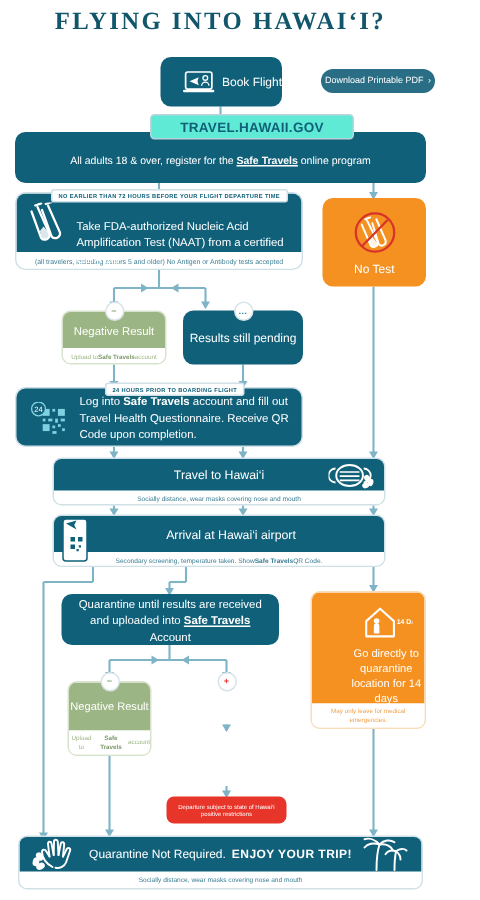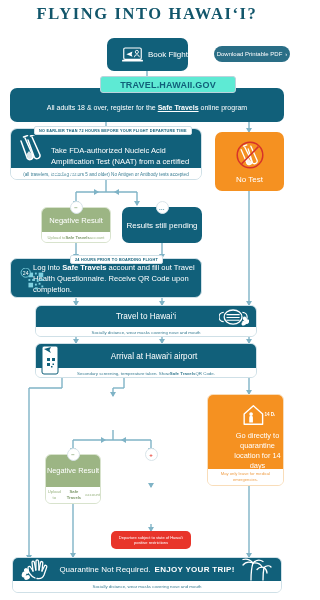--- a/index.html
+++ b/index.html
@@ -214,21 +214,21 @@
     border: 1px solid #cfe0e7;
     border-radius: 7px;
     background: #11607a;
     overflow: hidden;
     display: flex; align-items: center;
   }
   .login-txt {
     color: #ffffff;
     font-size: 7.6px;
     line-height: 11px;
-    margin-left: 22px;
+    margin-left: 42px;
     padding-right: 6px;
   }
   .login-txt b { font-weight: bold; }
   .login-badge { left: 70px; top: 255px; height: 9px; }
   .qr-ico { position: absolute; left: 8px; top: 9px; width: 30px; height: 24px; }
 
   
   .travel {
     left: 35px; top: 305px;
     width: 222px; height: 32px;
@@ -608,20 +608,25 @@
       <g fill="#11607a">
         <rect x="6" y="13" width="3" height="3"></rect>
           <rect x="11" y="13" width="3" height="3"></rect>
         <rect x="6" y="18" width="3" height="3"></rect>
           <rect x="11.5" y="18.5" width="1.5" height="1.5"></rect>
         <rect x="10" y="21" width="1.5" height="1.5"></rect>
       </g>
     </svg>
   </span>
 
+  <div class="node quar teal rnd center">
+    <div>
+      <span>Quarantine until results are received and uploaded into </span><b>Safe Travels</b><span> Account</span>
+    </div>
+  </div>
 
   <div class="node godirect">
     <div class="godirect-main">
       <span class="house-ico">
         <svg viewBox="0 0 36 26" width="34" height="24">
           <path d="M3 12 L13 3 L23 12 L23 23 L3 23 Z" fill="none" stroke="#ffffff" stroke-width="1.5" stroke-linejoin="round"></path>
           <circle cx="10.5" cy="12" r="2" fill="#ffffff"></circle>
           <path d="M8.5 16 a2 2.4 0 0 1 4 0 L12.5 21 L8.5 21 Z" fill="#ffffff"></path>
           <text x="25" y="14" font-size="5" font-weight="bold" fill="#ffffff" font-family="Liberation Sans, sans-serif">14 DAYS</text>
         </svg>

